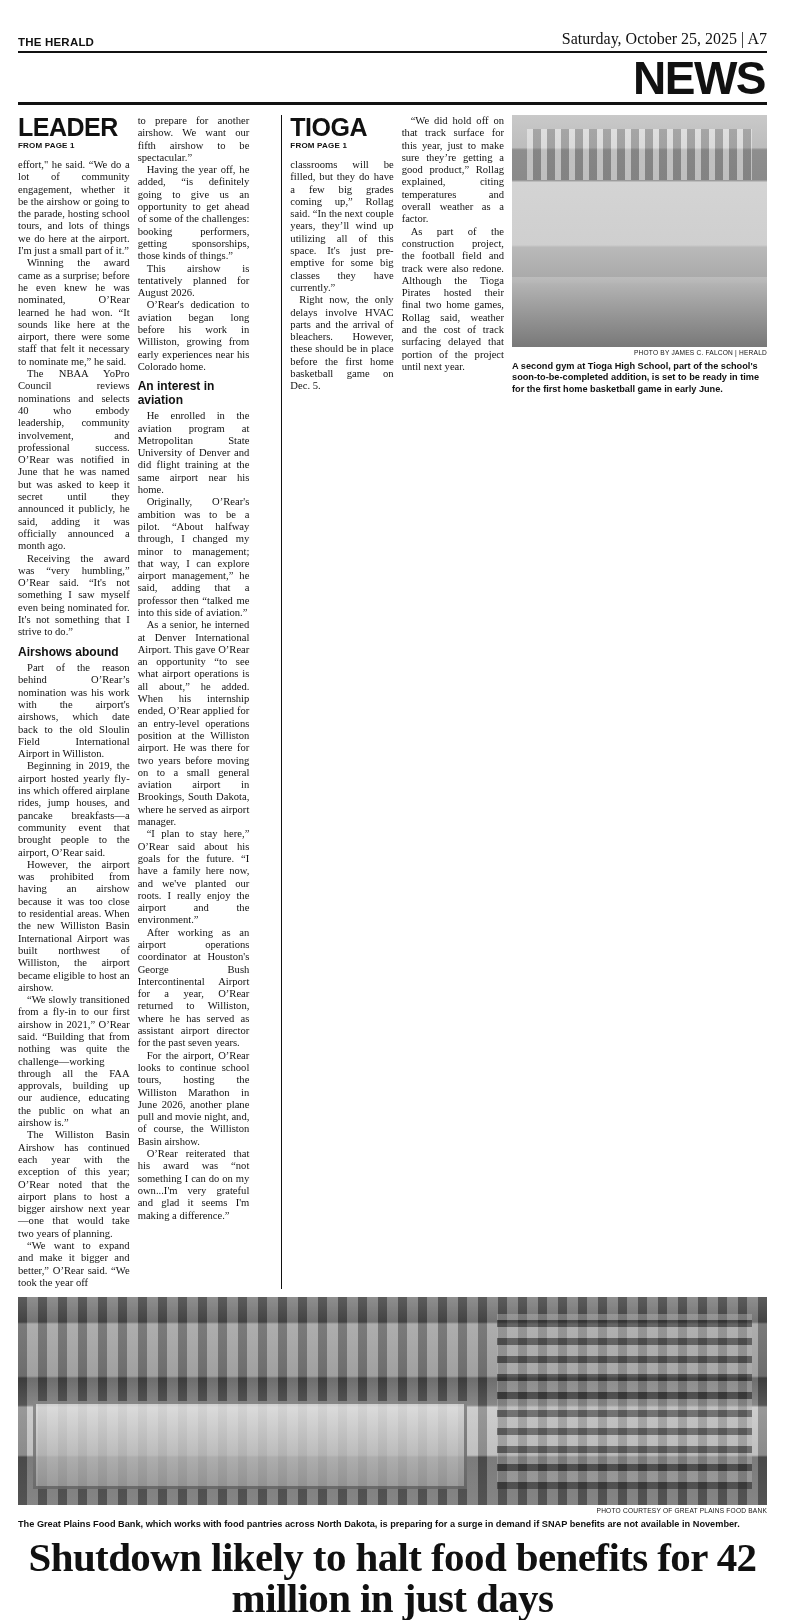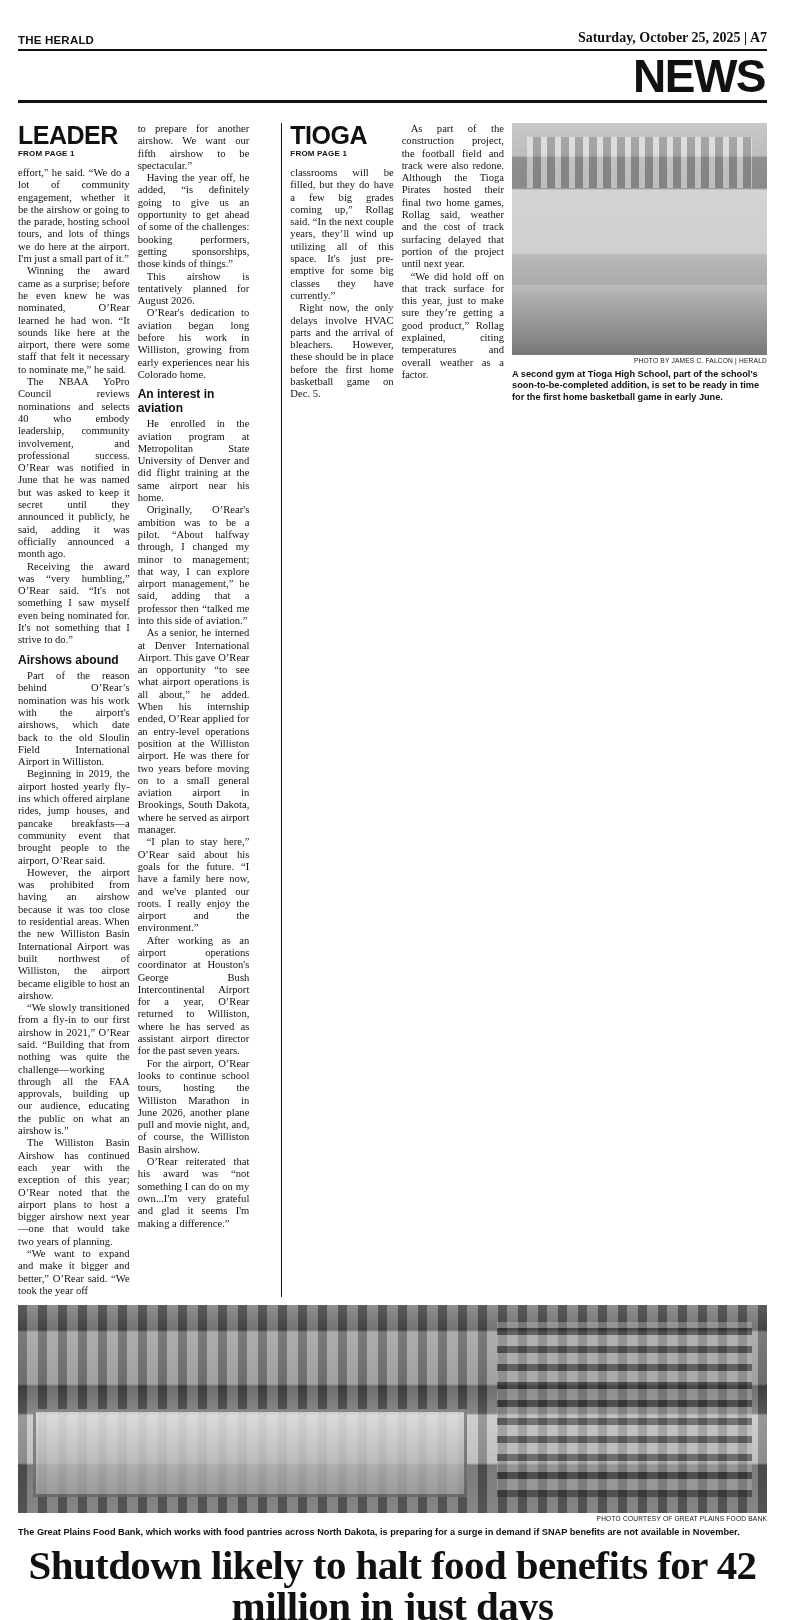--- a/index.html
+++ b/index.html
@@ -9,42 +9,42 @@
     color:#111111;
     -webkit-font-smoothing:antialiased;
   }
   .page{ width:785px; height:1441px; position:relative; box-sizing:border-box; padding:0 18px; }
 
   
   .masthead{ display:flex; align-items:flex-end; justify-content:space-between;
              padding-top:30px; padding-bottom:3px; border-bottom:2.5px solid #111; }
   .masthead .paper{ font-family:"Liberation Sans", sans-serif; font-weight:bold;
                     font-size:11.5px; letter-spacing:.2px; }
-  .masthead .dateline{ font-family:"Liberation Serif", serif; font-size:14px;font-weight:bold; }
+  .masthead .dateline{ font-family:"Liberation Serif", serif; font-size:16px; }
   .newshdr{ border-bottom:3.5px solid #111; text-align:right; padding-top:1px; }
   .newshdr .word{ font-family:"Liberation Sans", sans-serif; font-weight:bold;
                   font-size:46px; line-height:48px; letter-spacing:-1.5px; display:inline-block;
                   padding-right:2px; }
 
   
   .col{ box-sizing:border-box; }
   .body-text p{
     margin:0; font-size:10.6px; line-height:12.3px; text-align:justify;
     text-indent:9px; hyphens:auto; -webkit-hyphens:auto;
   }
   .body-text p.noind{ text-indent:0; }
   .jump-head{ font-family:"Liberation Sans", sans-serif; font-weight:bold;
               font-size:25px; line-height:25px; letter-spacing:-.5px; margin:0; }
   .jump-from{ font-family:"Liberation Sans", sans-serif; font-weight:bold;
               font-size:8px; letter-spacing:.2px; margin:1px 0 9px 0; }
   .subhead{ font-family:"Liberation Sans", sans-serif; font-weight:bold;
             font-size:12px; line-height:13.5px; margin:7px 0 3px 0; }
 
   
-  .top{ display:flex; gap:0; padding-top:20px; }
+  .top{ display:flex; gap:0; padding-top:10px; }
   .c1{ width:128px; padding-right:8px; }
   .c2{ width:128px; padding-right:8px; }
   .c3{ width:128px; padding-right:8px; border-left:1px solid #111; padding-left:8px;margin-left:24px; }
   .c4{ width:118px; padding-right:8px; }
   .photo-col{ width:274px; }
 
   .photo{ width:100%; background:#9a9a9a; position:relative; overflow:hidden; }
   .photo.gym{ height:232px; }
   .credit{ font-family:"Liberation Sans", sans-serif; font-size:6.6px;
            letter-spacing:.2px; text-align:right; padding-top:2px; color:#111; }
@@ -127,22 +127,22 @@
     </div>
 
     <div class="col c3 body-text">
       <div class="jump-head">TIOGA</div>
       <div class="jump-from">FROM PAGE 1</div>
       <p class="noind">classrooms will be filled, but they do have a few big grades coming up,” Rollag said. “In the next couple years, they’ll wind up utilizing all of this space. It's just pre-emptive for some big classes they have currently.”</p>
       <p>Right now, the only delays involve HVAC parts and the arrival of bleachers. However, these should be in place before the first home basketball game on Dec. 5.</p>
     </div>
 
     <div class="col c4 body-text">
+      <p>“We did hold off on that track surface for this year, just to make sure they’re getting a good product,” Rollag explained, citing temperatures and overall weather as a factor.</p>
       <p>As part of the construction project, the football field and track were also redone. Although the Tioga Pirates hosted their final two home games, Rollag said, weather and the cost of track surfacing delayed that portion of the project until next year.</p>
-      <p>“We did hold off on that track surface for this year, just to make sure they’re getting a good product,” Rollag explained, citing temperatures and overall weather as a factor.</p>
     </div>
 
     <div class="col photo-col">
       <div class="photo gym">
           <div class="gymimg"></div>
         </div>
       <div class="credit">PHOTO  BY JAMES C. FALCON | HERALD</div>
       <div class="photo-caption">A second gym at Tioga High School, part of the school's soon-to-be-completed addition, is set to be ready in time for the first home basketball game in early June.</div>
     </div>
   </div>

